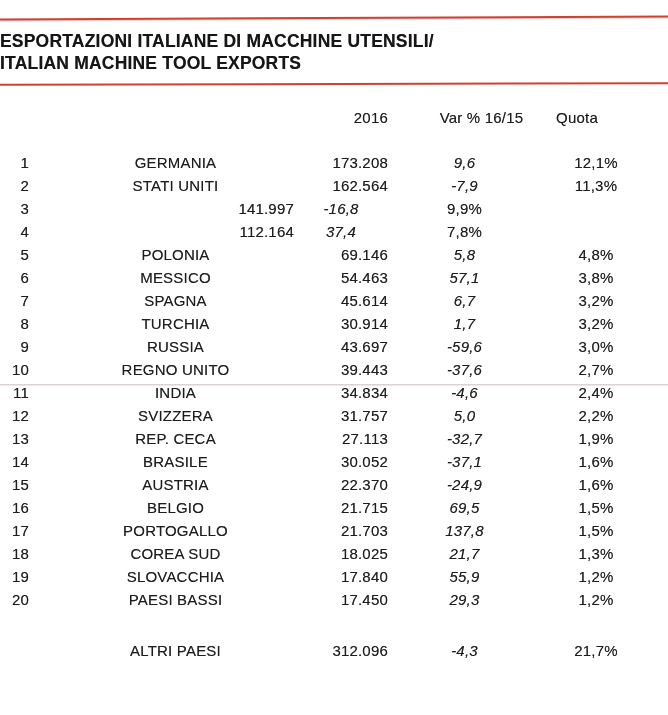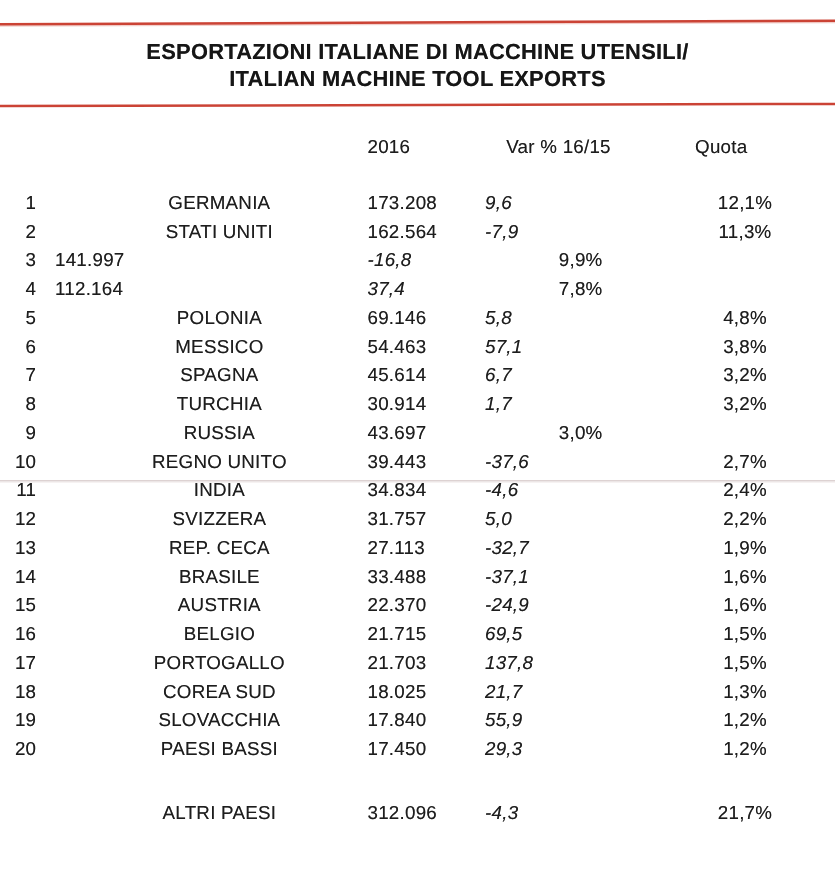--- a/index.html
+++ b/index.html
@@ -27,41 +27,41 @@
     top: 384px;
     height: 1px;
     background: #ddd2d2;
     box-shadow: 0 1px 0 rgba(220,205,205,0.5);
   }
   .title {
     position: absolute;
     top: 30px;
     left: 0;
     right: 0;
-    text-align: center;
+    text-align: left;
     font-weight: bold;
     font-size: 17.5px;
     line-height: 22px;
     letter-spacing: 0.2px;
     color: #161616;
     text-shadow: 0 0 0.4px rgba(0,0,0,0.55);
   }
   .grid-row {
     display: grid;
     grid-template-columns: 44px 250px 94px 153px 110px;
     height: 23px;
     align-items: center;
     font-size: 15px;
     letter-spacing: 0.2px;
     text-shadow: 0 0 0.4px rgba(0,0,0,0.5);
   }
   .c-rank   { text-align: right; padding-right: 15px; }
   .c-country{ text-align: center;  padding-left: 13px; white-space: nowrap; }
-  .c-year   { }
-  .c-var    { text-align: left; font-style: italic; }
+  .c-year   { text-align: right; }
+  .c-var    { text-align: center; font-style: italic; }
   .c-quota  { text-align: center; }
   .header-row {
     position: absolute;
     top: 106px;
     left: 0;
     height: 22px;
   }
   .header-row .shift-right { display: inline-block; transform: translateX(17px); }
   .header-row .shift-left  { display: inline-block; transform: translateX(-19px); }
   .rows-host {
@@ -147,20 +147,21 @@
         <div class="c-rank">8</div>
         <div class="c-country">TURCHIA</div>
         <div class="c-year">30.914</div>
         <div class="c-var">1,7</div>
         <div class="c-quota">3,2%</div>
       </div>
       <div class="grid-row">
         <div class="c-rank">9</div>
         <div class="c-country">RUSSIA</div>
         <div class="c-year">43.697</div>
+        <div class="c-var">-59,6</div>
         <div class="c-quota">3,0%</div>
       </div>
       <div class="grid-row">
         <div class="c-rank">10</div>
         <div class="c-country">REGNO UNITO</div>
         <div class="c-year">39.443</div>
         <div class="c-var">-37,6</div>
         <div class="c-quota">2,7%</div>
       </div>
       <div class="grid-row">
@@ -180,21 +181,21 @@
       <div class="grid-row">
         <div class="c-rank">13</div>
         <div class="c-country">REP. CECA</div>
         <div class="c-year">27.113</div>
         <div class="c-var">-32,7</div>
         <div class="c-quota">1,9%</div>
       </div>
       <div class="grid-row">
         <div class="c-rank">14</div>
         <div class="c-country">BRASILE</div>
-        <div class="c-year">33.488</div>
+        <div class="c-year">30.052</div>
         <div class="c-var">-37,1</div>
         <div class="c-quota">1,6%</div>
       </div>
       <div class="grid-row">
         <div class="c-rank">15</div>
         <div class="c-country">AUSTRIA</div>
         <div class="c-year">22.370</div>
         <div class="c-var">-24,9</div>
         <div class="c-quota">1,6%</div>
       </div>

